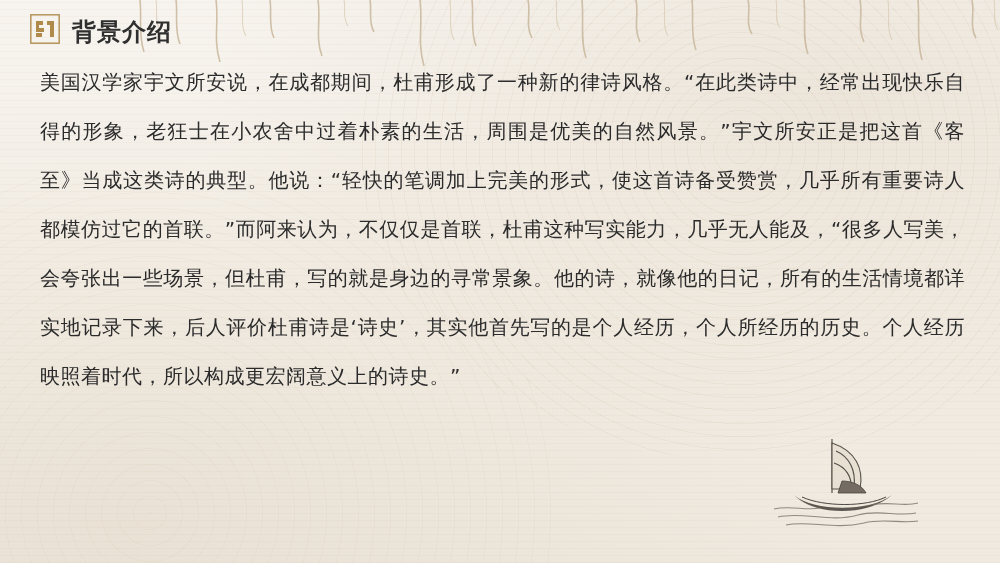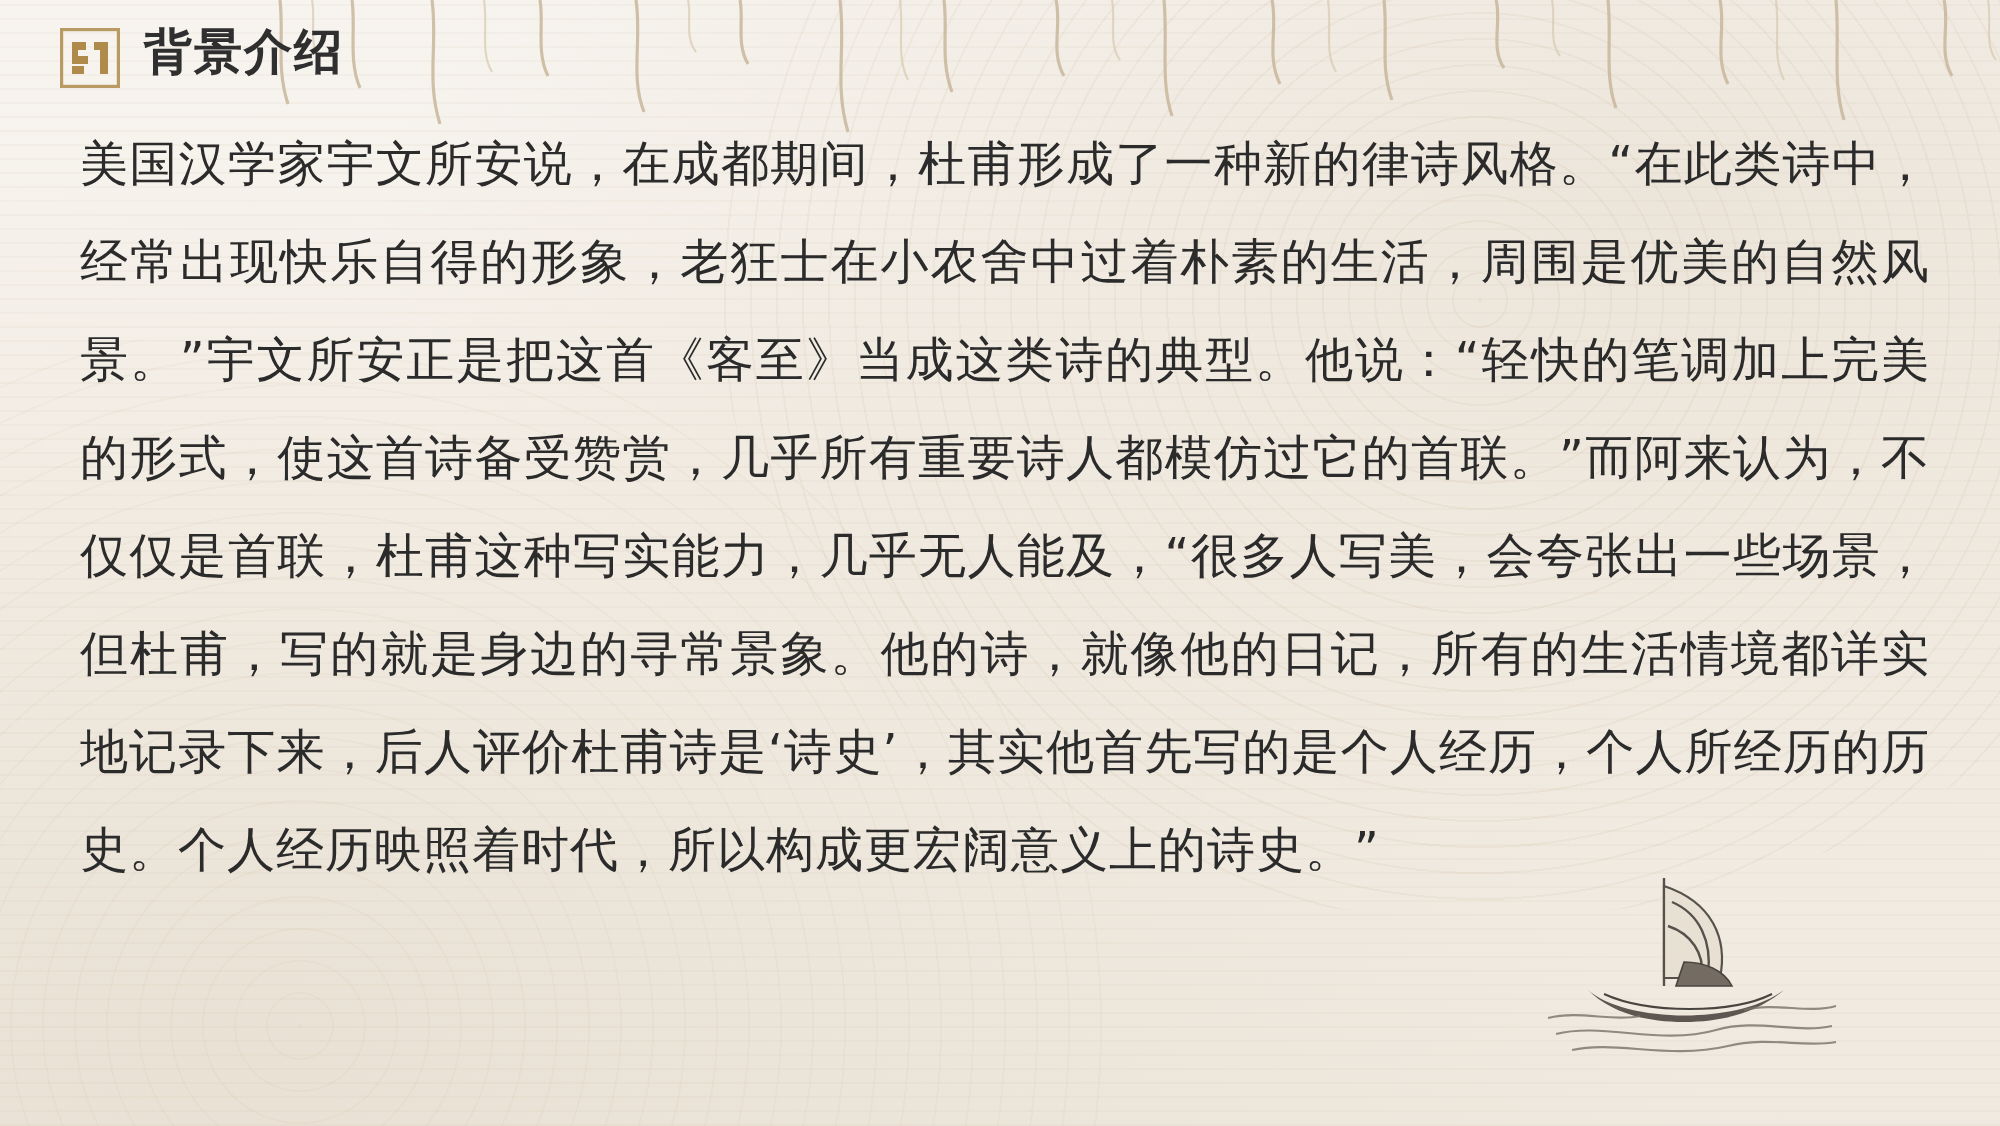--- a/index.html
+++ b/index.html
@@ -65,21 +65,21 @@
     height: 90px;
     pointer-events: none;
   }
 
   
   .header {
     position: absolute;
     top: 14px;
     left: 30px;
     display: flex;
-    align-items: flex-start;
+    align-items: flex-end;
     gap: 12px;
   }
   .seal {
     width: 30px;
     height: 30px;
     flex: 0 0 auto;
     position: relative;
   }
   .seal-title {
     font-family: "DejaVu Sans", "Liberation Sans", sans-serif;
@@ -91,21 +91,21 @@
     white-space: nowrap;
   }
 
   
   .body-text {
     position: absolute;
     top: 58px;
     left: 40px;
     width: 925px;
     font-family: "DejaVu Sans", "Liberation Sans", sans-serif;
-    font-size: 24px;
+    font-size: 20px;
     line-height: 49px;
     color: #2b2b2b;
     text-align: justify;
     text-justify: inter-character;
     letter-spacing: 0.5px;
   }
 
   
   .boat {
     position: absolute;

